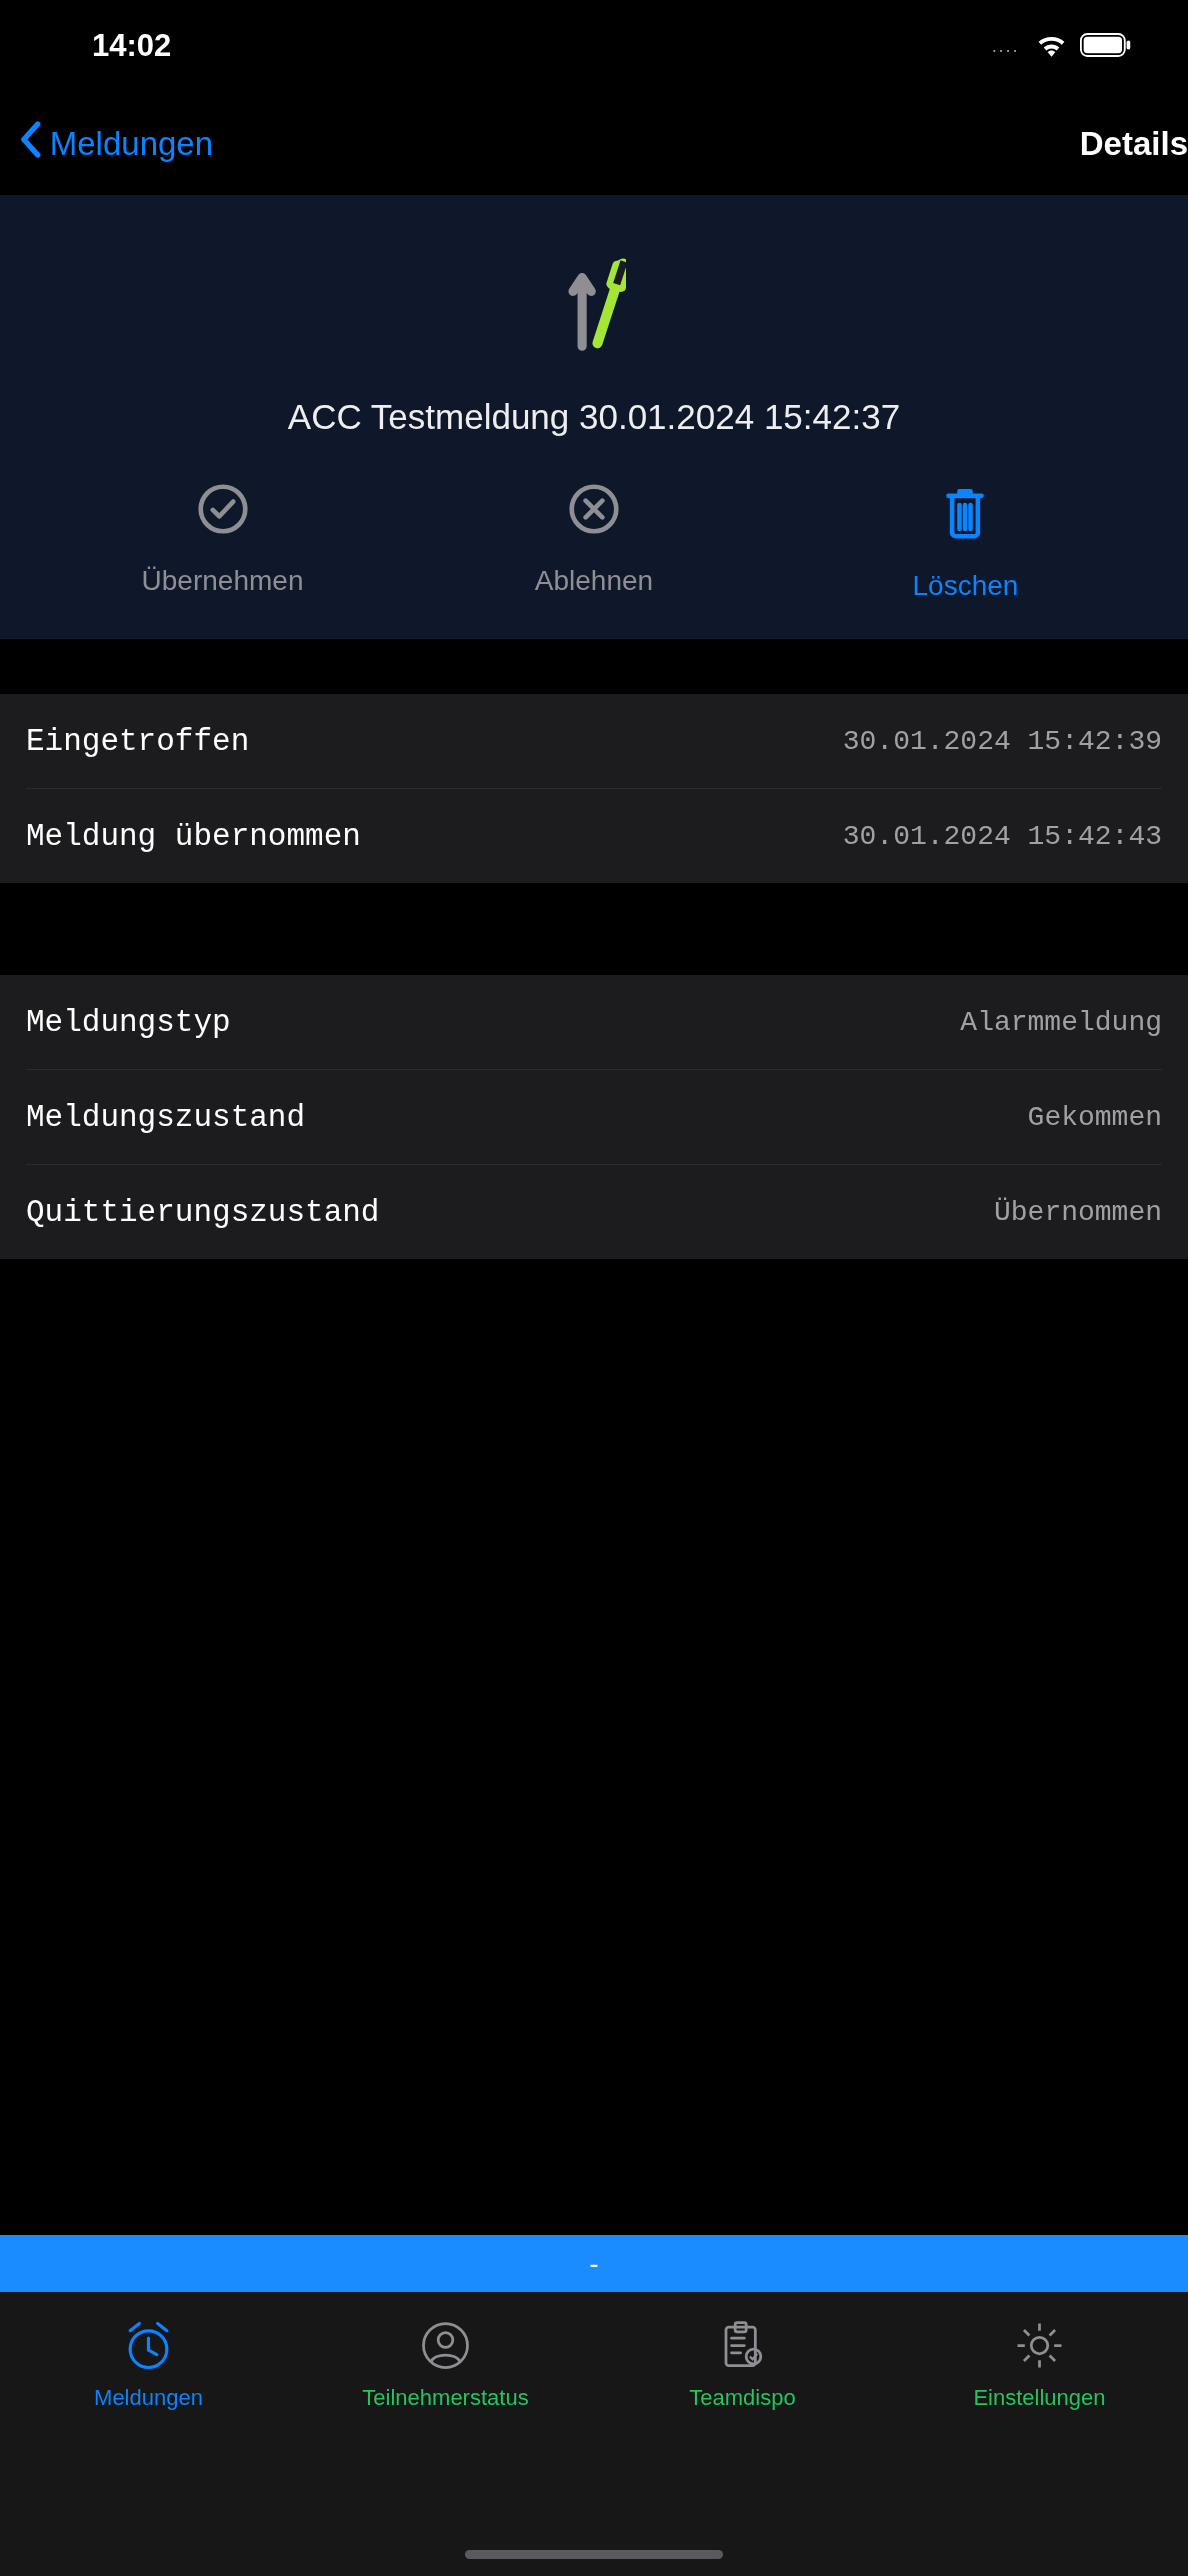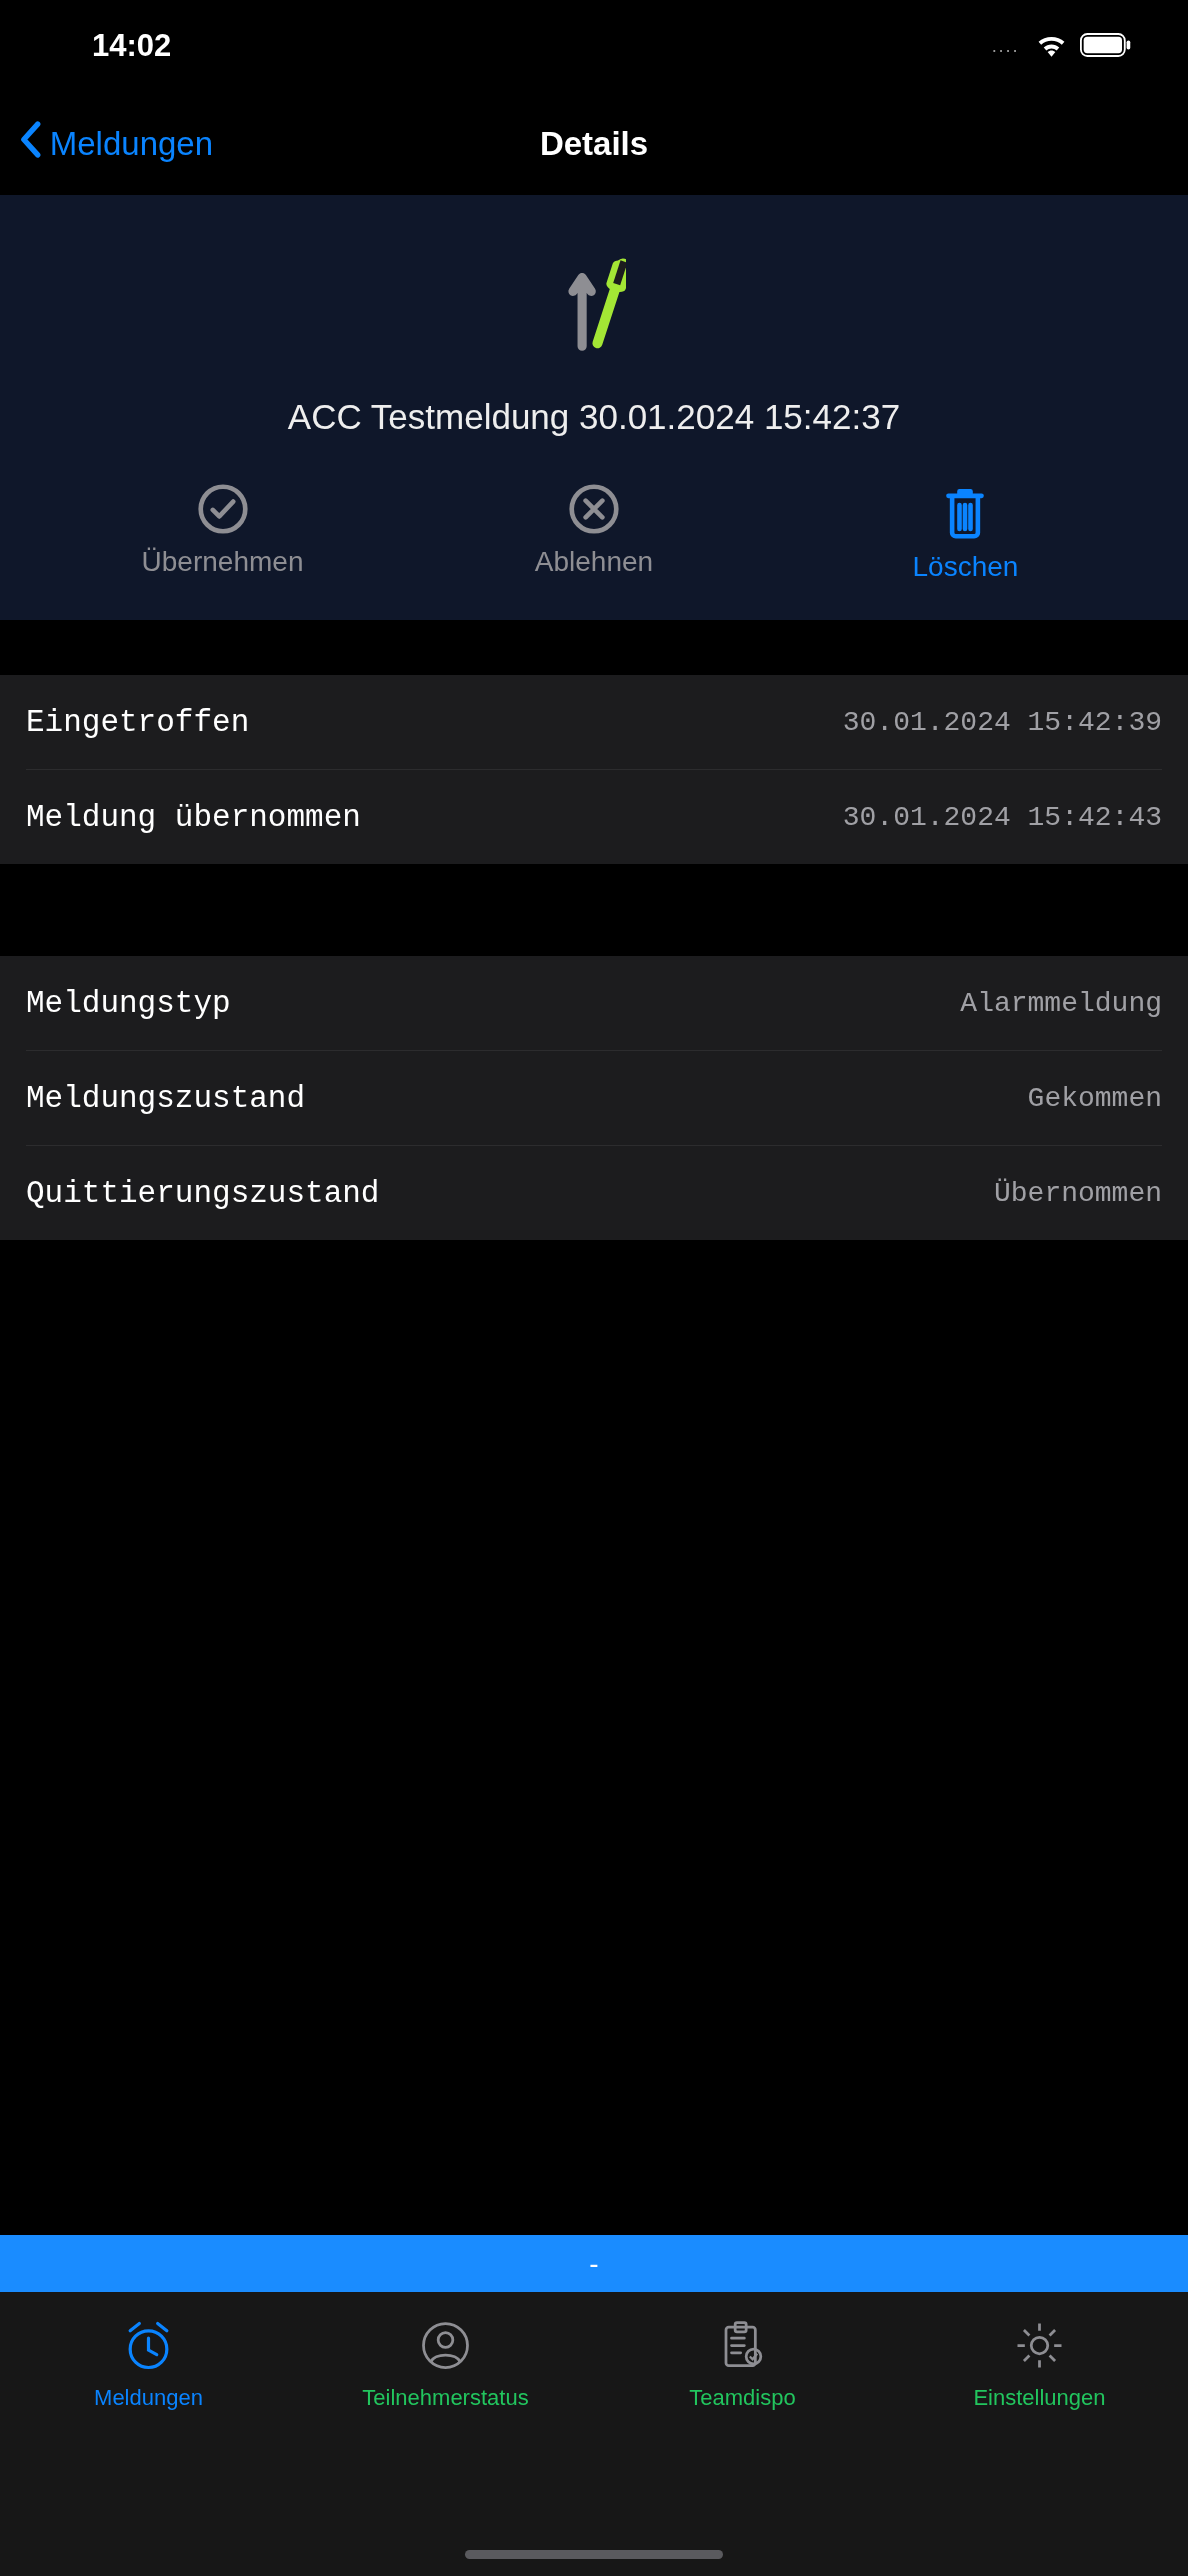--- a/index.html
+++ b/index.html
@@ -43,21 +43,21 @@
   .back-btn {
     display: flex;
     align-items: center;
     gap: 7.4px;
     color: #0a84ff;
     font-size: 33px;
   }
   .nav-title {
     position: absolute;
     left: 0; right: 0;
-    text-align: center;
+    text-align: right;
     font-size: 33px;
     font-weight: 600;
     pointer-events: none;
   }
 
   .header-card {
     background: #0f172a;
     padding: 37px 18.4px 37px 18.4px;
     margin-bottom: 55px;
   }
@@ -79,21 +79,21 @@
   .action-row {
     display: flex;
     justify-content: space-around;
     align-items: flex-start;
     padding: 0 18.4px;
   }
   .action-btn {
     display: flex;
     flex-direction: column;
     align-items: center;
-    gap: 8px;
+    gap: 27px;
     width: 184px;
   }
   .action-label {
     font-size: 28px;
   }
   .action-disabled { color: #8e8e93; }
   .action-active { color: #0a84ff; }
 
   .section {
     background: #1c1c1e;

